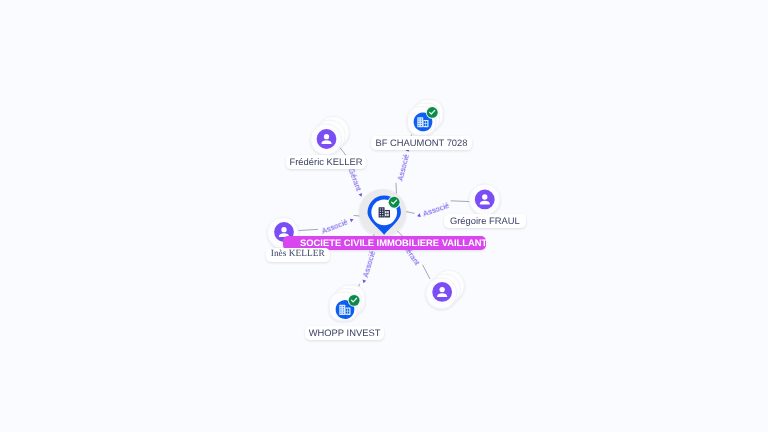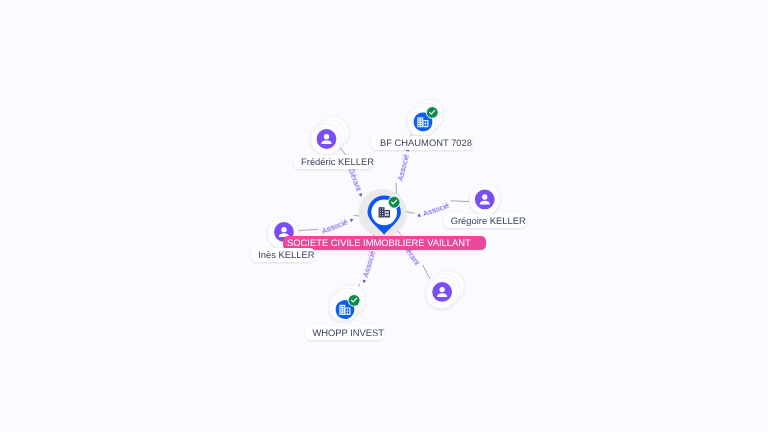--- a/index.html
+++ b/index.html
@@ -3,22 +3,22 @@
 <meta charset="utf-8">
 <style>
   html,body{margin:0;padding:0;}
   body{width:768px;height:432px;background:#fafbfe;font-family:"Liberation Sans",sans-serif;overflow:hidden;-webkit-font-smoothing:antialiased;text-rendering:geometricPrecision;}
   #stage{position:relative;width:768px;height:432px;}
   svg.layer{position:absolute;left:0;top:0;width:768px;height:432px;}
   #edges text{transform:translateZ(0);}
   #edges{z-index:1;}
   #nodes{z-index:2;}
   #labels{z-index:3;}
-  .pill{position:absolute;transform:translateZ(0);will-change:transform;background:#ffffff;border-radius:5px;color:#3b4264;font-size:9.4px;line-height:13.9px;height:13.9px;white-space:nowrap;padding:0;text-align:right;box-sizing:border-box;box-shadow:0 1px 2.5px rgba(43,49,82,.13);}
-  .pill.sel{background:#ec4899;color:#fff;text-align:left;padding-left:4px;}
+  .pill{position:absolute;transform:translateZ(0);will-change:transform;background:#ffffff;border-radius:5px;color:#3b4264;font-size:9.4px;line-height:13.9px;height:13.9px;white-space:nowrap;padding:0;text-align:center;box-sizing:border-box;box-shadow:0 1px 2.5px rgba(43,49,82,.13);}
+  .pill.sel{background:#d946ef;color:#fff;text-align:left;padding-left:17px;font-weight:bold;}
 </style>
 </head>
 <body>
 
 <div id="stage">
   <svg class="layer" id="edges">
       <g>
         <line x1="396.7" y1="199" x2="395.9720004382655" y2="182.75542384249533" stroke="#6b6e7e" stroke-width="0.7" stroke-opacity="0.85"></line>
         <line x1="405.23760903973283" y1="145.59309752612467" x2="411.9" y2="134.4" stroke="#6b6e7e" stroke-width="0.7" stroke-opacity="0.85"></line>
         <g transform="translate(400,166.6) rotate(-76)">
@@ -178,17 +178,17 @@
         <g fill="#ffffff">
           <circle cx="442.15" cy="289.59999999999997" r="2.68"></circle>
           <path d="M 437.09999999999997 297.05 L 437.09999999999997 296.45 C 437.09999999999997 292.2 447.2 292.2 447.2 296.45 L 447.2 297.05 Z"></path>
         </g>
       </g>
     </svg>
   <div id="labels" style="position:absolute;left:0;top:0;width:768px;height:432px;">
       <div class="pill sel" style="left: 282.8px; top: 236.4px; width: 203px;">SOCIETE CIVILE IMMOBILIERE VAILLANT</div>
       <div class="pill" style="left: 371.3px; top: 135.7px; width: 101px;">BF CHAUMONT 7028</div>
       <div class="pill" style="left: 304.8px; top: 326px; width: 79.1px;">WHOPP INVEST</div>
-      <div class="pill" style="left: 286.3px; top: 155px; width: 80px; margin-left: 8px;">Frédéric KELLER</div>
-      <div class="pill" style="left: 444.1px; top: 213.6px; width: 81.7px;">Grégoire KELLER</div>
-      <div class="pill" style="left: 251px; top: 248.3px; width: 63.5px;">Inès KELLER</div>
+      <div class="pill" style="left: 286.3px; top: 155px; width: 80px;">Frédéric KELLER</div>
+      <div class="pill" style="left: 444.1px; top: 213.6px; width: 81.7px;">Grégoire FRAUL</div>
+      <div class="pill" style="left: 266px; top: 248.3px; width: 63.5px; font-family: Liberation Serif, serif;">Inès KELLER</div>
     </div>
 </div>
 
 </body></html>

